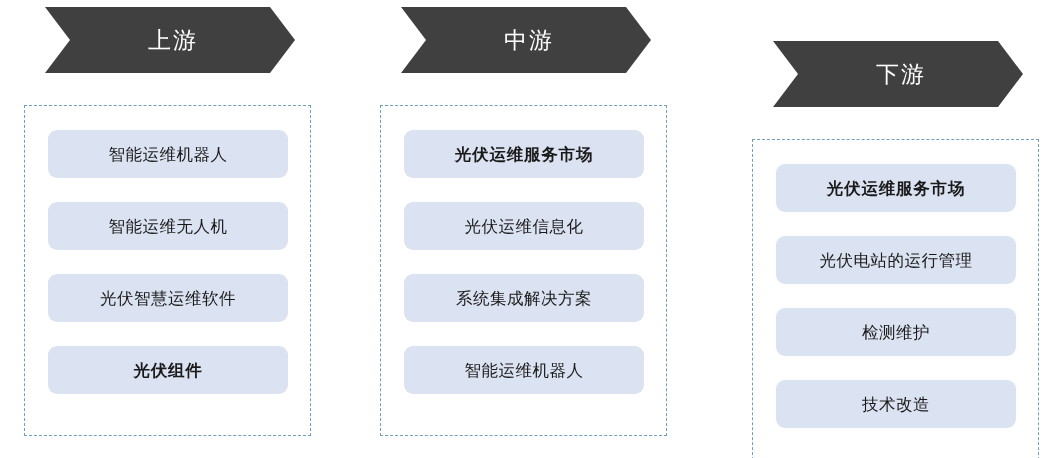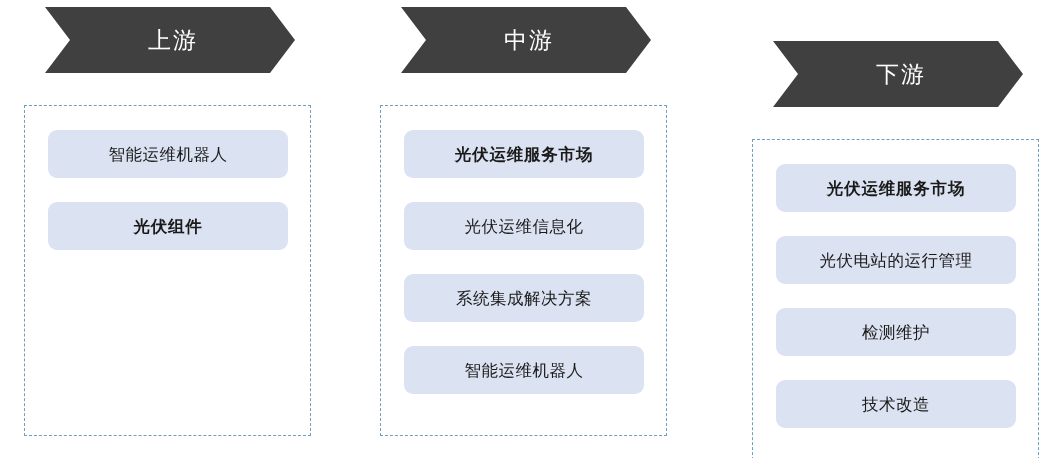--- a/index.html
+++ b/index.html
@@ -103,20 +103,26 @@
 
   <div class="column col-0">
     <div class="banner">
       <span class="banner-label">上游</span>
     </div>
     <div class="dashed-box"></div>
     <div class="pill-list">
       <div class="pill">
         <span class="pill-label">智能运维机器人</span>
       </div>
+      <div class="pill">
+        <span class="pill-label">智能运维无人机</span>
+      </div>
+      <div class="pill">
+        <span class="pill-label">光伏智慧运维软件</span>
+      </div>
       <div class="pill bold">
         <span class="pill-label">光伏组件</span>
       </div>
     </div>
   </div>
 
   <div class="column col-1">
     <div class="banner">
       <span class="banner-label">中游</span>
     </div>

